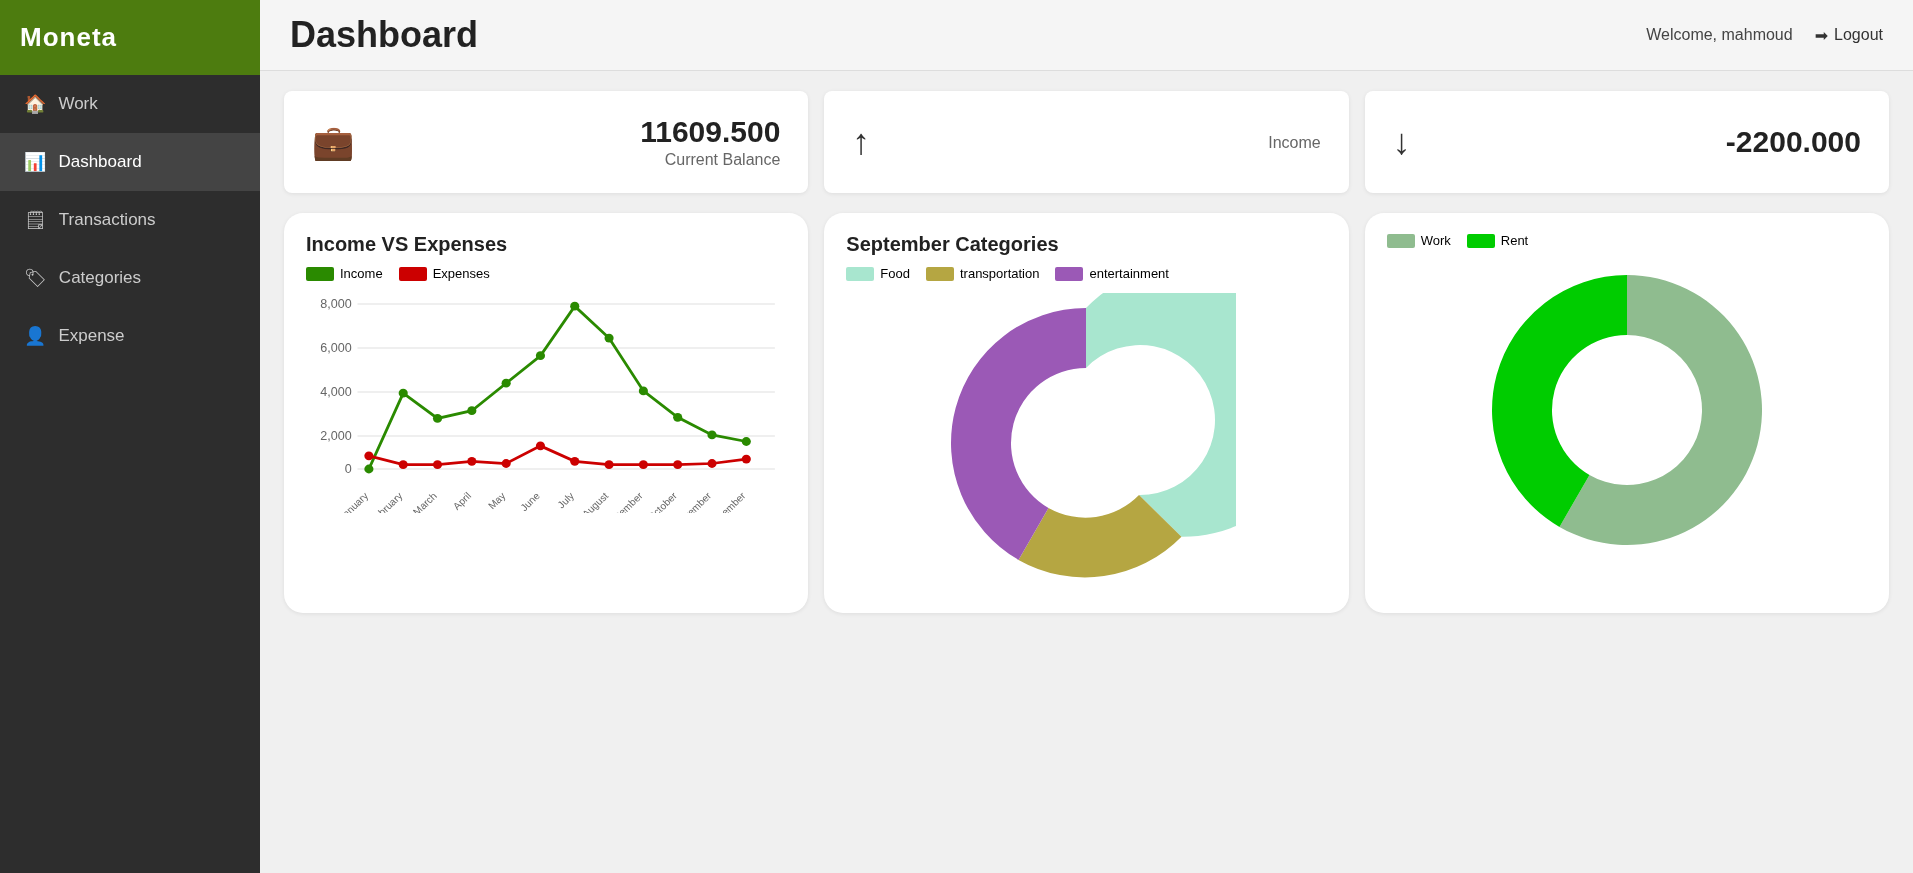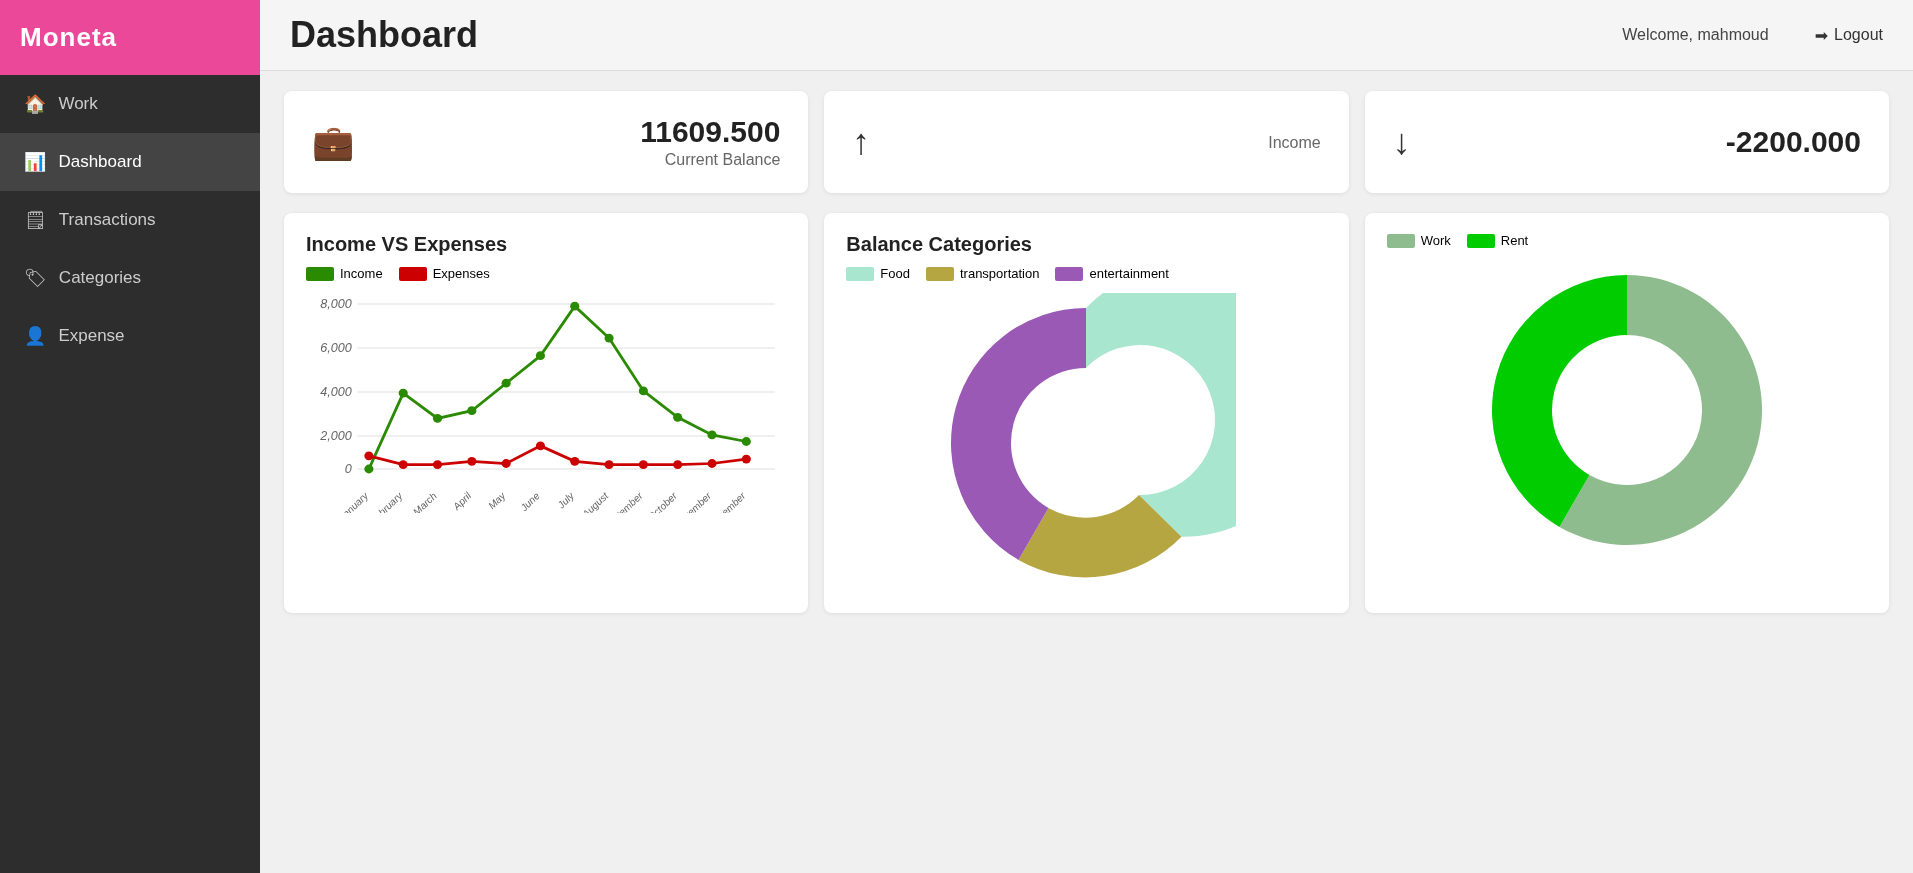--- a/index.html
+++ b/index.html
@@ -8,21 +8,21 @@
     
     #sidebar {
       width: 260px;
       min-width: 260px;
       background: #2d2d2d;
       color: #fff;
       display: flex;
       flex-direction: column;
     }
     #sidebar-logo {
-      background: #ec4899;
+      background: #4d7c0f;
       padding: 22px 20px;
       font-size: 26px;
       font-weight: bold;
       color: #fff;
       letter-spacing: 1px;
     }
     .nav-item {
       display: flex;
       align-items: center;
       gap: 12px;
@@ -53,21 +53,21 @@
       justify-content: space-between;
     }
     #page-title {
       font-size: 36px;
       font-weight: bold;
       color: #222;
     }
     #header-right {
       display: flex;
       align-items: center;
-      gap: 46px;
+      gap: 22px;
     }
     #welcome-text { font-size: 16px; color: #444; }
     #logout-btn {
       display: flex;
       align-items: center;
       gap: 6px;
       font-size: 16px;
       color: #333;
       cursor: pointer;
       background: none;
@@ -102,21 +102,21 @@
     .card-label { font-size: 16px; color: #666; margin-top: 2px; }
 
     
     #chart-cards {
       display: grid;
       grid-template-columns: 1fr 1fr 1fr;
       gap: 16px;
     }
     .chart-card {
       background: #fff;
-      border-radius: 8px;
+      border-radius: 19px;
       padding: 20px 22px;
       box-shadow: 0 1px 4px rgba(0,0,0,0.08);
     }
     .chart-title {
       font-size: 20px;
       font-weight: bold;
       color: #222;
       margin-bottom: 10px;
     }
 
@@ -134,21 +134,21 @@
       align-items: center;
       gap: 6px;
     }
     .legend-color {
       width: 28px;
       height: 14px;
       border-radius: 2px;
     }
 
     
-    #line-chart-container { width: 100%; height: 220px; font-style: italic; }
+    #line-chart-container { width: 100%; height: 220px; }
     #line-chart-svg { width: 100%; height: 100%; }
 
     
     .donut-container {
       display: flex;
       justify-content: center;
       align-items: center;
       height: 300px;
     }
   </style>
@@ -293,21 +293,21 @@
             <circle cx="265" cy="156" r="4" fill="#cc0000"></circle>
             <circle cx="295" cy="156" r="4" fill="#cc0000"></circle>
             <circle cx="325" cy="156" r="4" fill="#cc0000"></circle>
             <circle cx="355" cy="155" r="4" fill="#cc0000"></circle>
             <circle cx="385" cy="151" r="4" fill="#cc0000"></circle>
           </svg>
         </div>
       </div>
 
       <div class="chart-card">
-        <div class="chart-title">Balance Categories</div>
+        <div class="chart-title">September Categories</div>
         <div class="legend">
           <div class="legend-item">
             <div class="legend-color" style="background:#a8e6cf;"></div>
             <span>Food</span>
           </div>
           <div class="legend-item">
             <div class="legend-color" style="background:#b5a642;"></div>
             <span>transportation</span>
           </div>
           <div class="legend-item">

